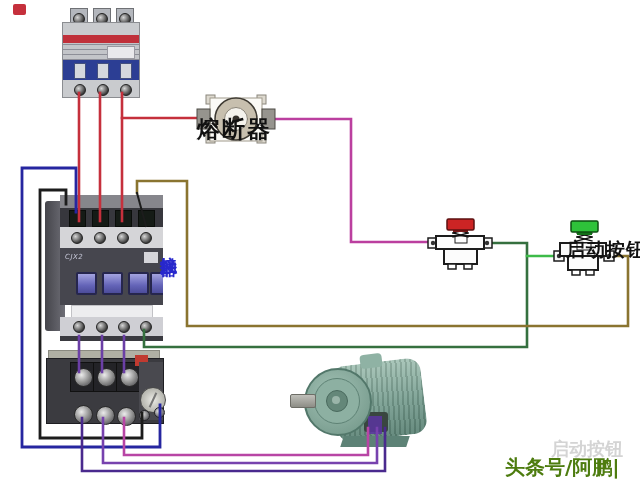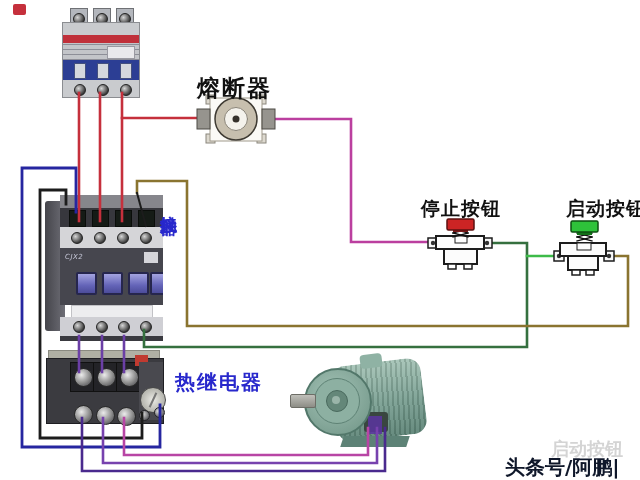--- a/index.html
+++ b/index.html
@@ -64,31 +64,31 @@
   .mt-shaft{position:absolute;left:0;top:42px;width:24px;height:12px;border-radius:2px;
             background:linear-gradient(180deg,#c0c0ba,#8d8d86);border:1px solid #6d6d66;}
   .mt-foot{position:absolute;left:52px;top:84px;width:66px;height:11px;background:#5d8276;transform:skewX(-18deg);}
   .mt-jbox{position:absolute;left:74px;top:60px;width:24px;height:20px;background:#39463f;border-radius:3px;}
   .mt-cable{position:absolute;left:78px;top:64px;width:14px;height:18px;background:#5a35a0;opacity:.85;}
   
   .layer-devices{z-index:2;}
   .layer-svg{position:absolute;left:0;top:0;z-index:3;}
   .layer-label{z-index:4;}
   
-  .lbl{position:absolute;font-weight:bold;color:#111;white-space:nowrap;}
+  .lbl{position:absolute;font-weight:bold;color:#111;white-space:nowrap;margin-top:41px;}
   .lbl-blue{color:#2828cc;}
   .lbl-fuse{left:197px;top:73px;font-size:23px;letter-spacing:2px;}
   .lbl-contactor{left:158px;top:202px;font-size:17px;letter-spacing:2px;
                  writing-mode:vertical-rl;text-orientation:upright;}
   .lbl-relay{left:175px;top:369px;font-size:20px;letter-spacing:2px;}
   .lbl-stop{left:421px;top:196px;font-size:19px;letter-spacing:1px;}
   .lbl-start{left:566px;top:196px;font-size:19px;letter-spacing:1px;}
   .wm{position:absolute;font-weight:bold;white-space:nowrap;}
   .wm1{left:551px;top:437px;font-size:18px;color:#d4d4d4;}
-  .wm2{left:505px;top:454px;font-size:20px;color:#0f172a;}
+  .wm2{left:505px;top:454px;font-size:20px;color:#4d7c0f;}
 </style>
 </head>
 <body>
 
 <div class="canvas">
 
   <div class="abs redmark layer-devices"></div>
 
   <div class="abs breaker layer-devices">
     <div class="bk-tab" style="left:8px">
@@ -264,20 +264,18 @@
         <line x1="577" y1="237" x2="592" y2="241"></line>
           <line x1="592" y1="237" x2="577" y2="241"></line>
       </g>
       <rect x="577" y="232" width="15" height="3" fill="#127018" stroke="none"></rect>
       <rect x="571" y="221" width="27" height="11" rx="1.5" stroke="#0d4f12" stroke-width="1.5" fill="#2ec23a"></rect>
     </g>
   </svg>
 
   <div class="lbl lbl-fuse layer-label abs">熔断器</div>
   <div class="lbl lbl-blue lbl-contactor layer-label abs">接触器</div>
-  <div class="lbl lbl-blue lbl-relay layer-label abs">热继电器</div>
-  <div class="lbl lbl-stop layer-label abs">停止按钮</div>
   <div class="lbl lbl-start layer-label abs">启动按钮</div>
 
   <div class="wm wm1 layer-label abs">启动按钮</div>
   <div class="wm wm2 layer-label abs">头条号/阿鹏|</div>
 
 </div>
 
 </body></html>

